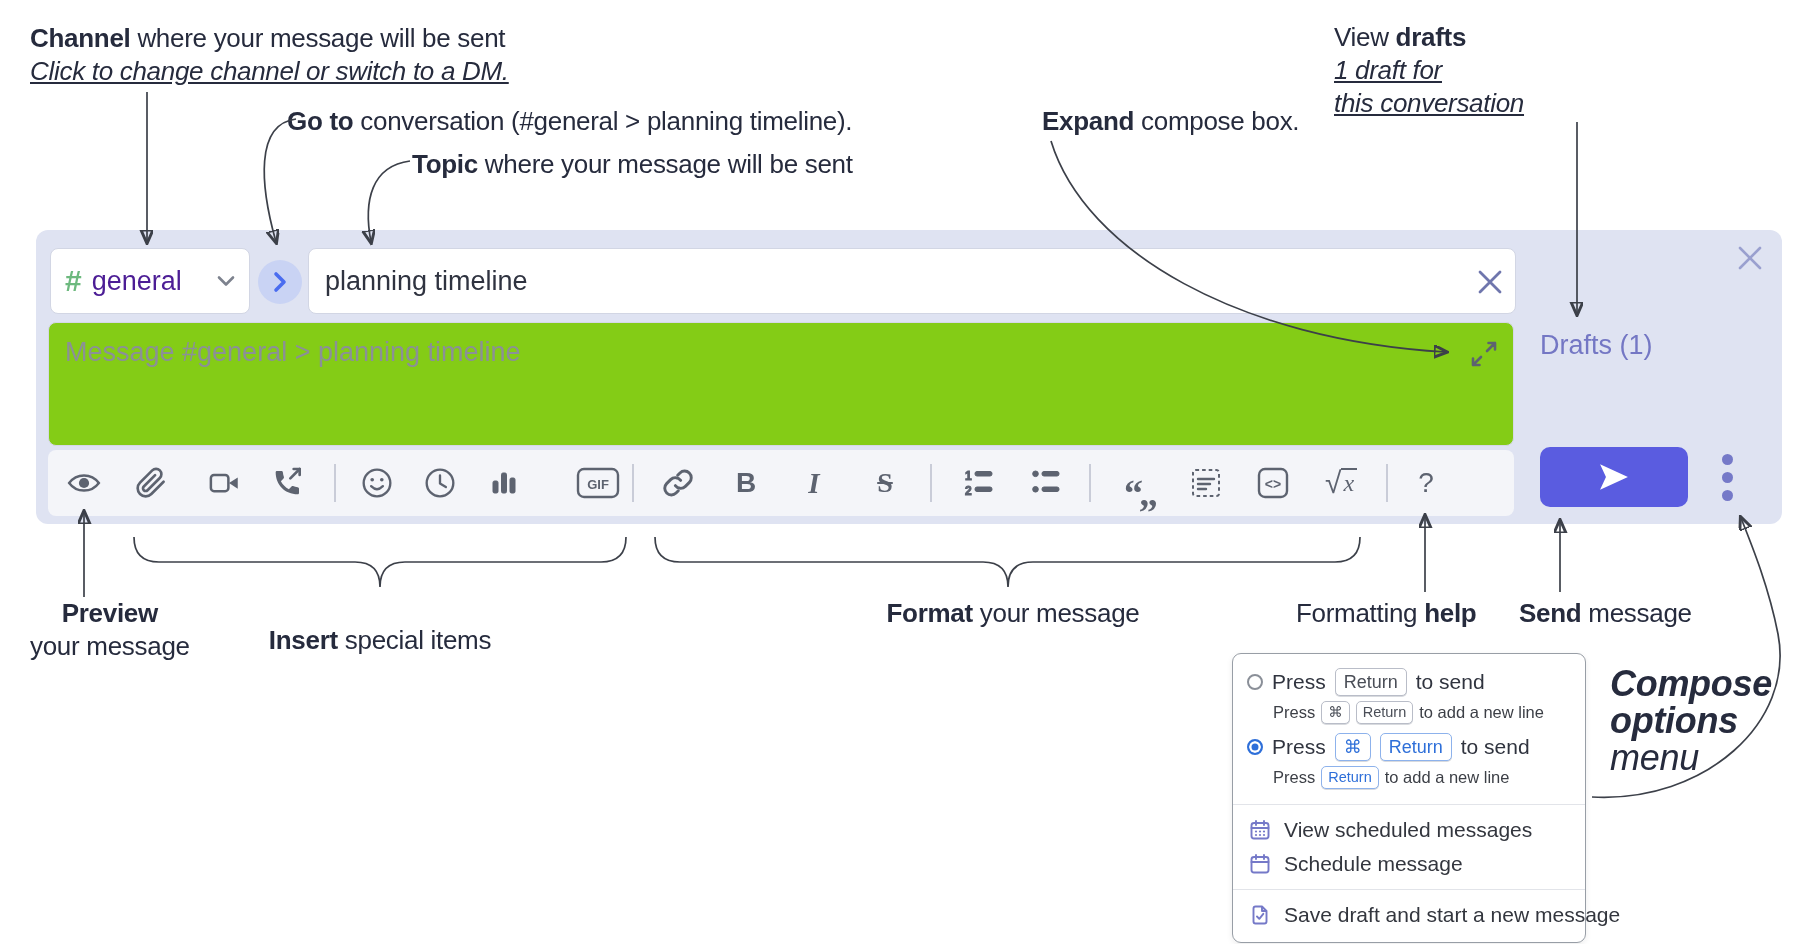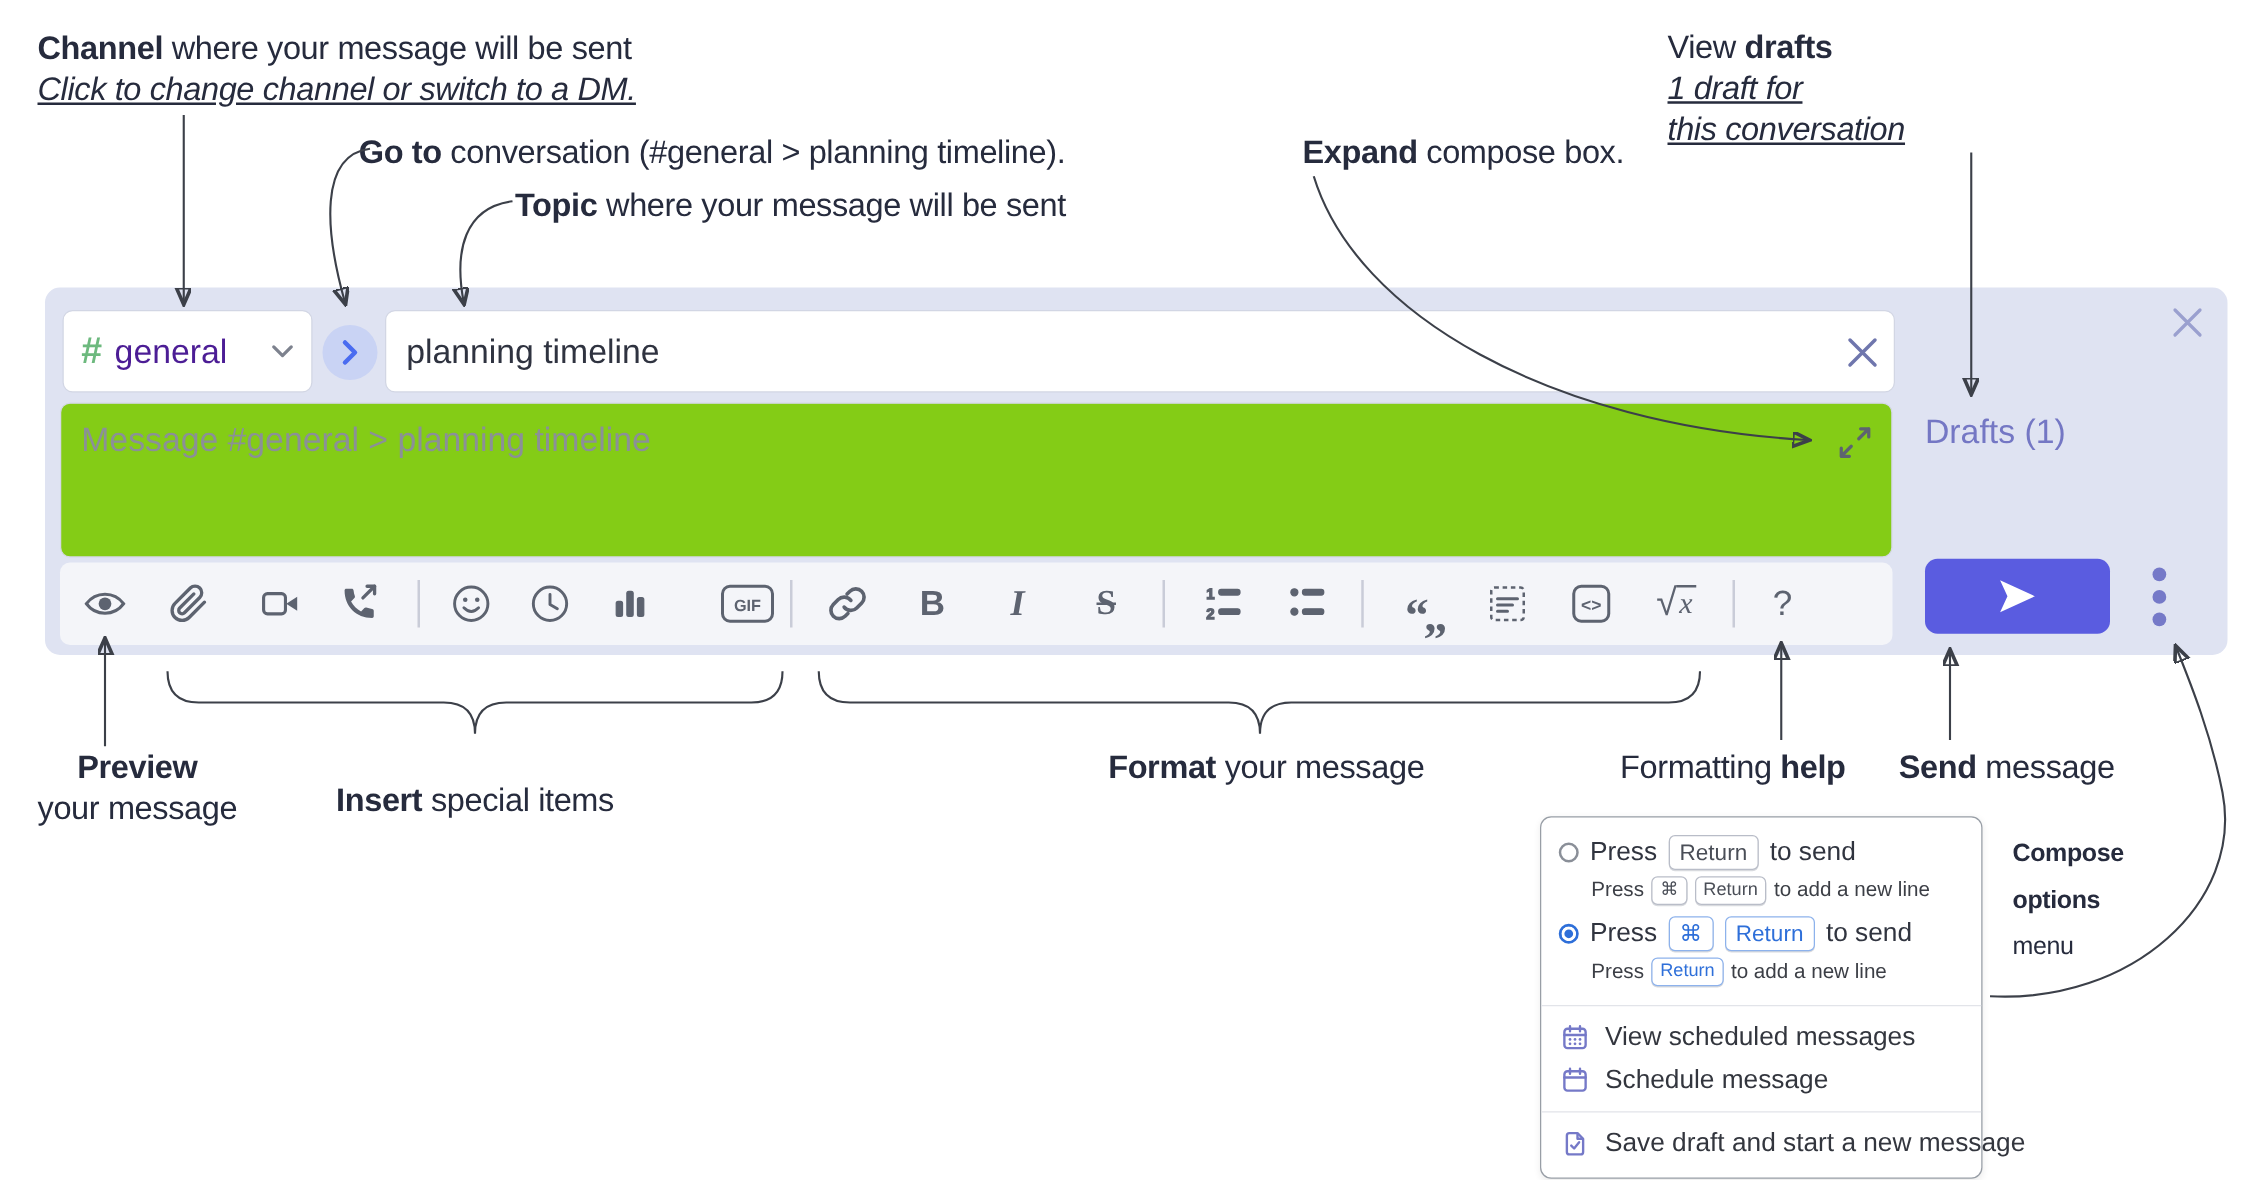--- a/index.html
+++ b/index.html
@@ -3,21 +3,21 @@
 <meta charset="utf-8">
 <style>
   html,body{margin:0;padding:0;background:#fff;}
   .canvas{position:relative;width:1814px;height:944px;background:#fff;overflow:hidden;
     font-family:"Liberation Sans",sans-serif;color:#262b3d;}
   
   .note{position:absolute;font-size:26px;line-height:33px;color:#262b3d;letter-spacing:-0.3px;white-space:nowrap;}
   .note b{font-weight:700;}
   .it{font-style:italic;text-decoration:underline;}
   .center{transform:translateX(-50%);}
-  .opts-note{font-size:20px;line-height:37px;}
+  .opts-note{font-size:36px;line-height:37px;font-style:italic;}
   
   svg.overlay{position:absolute;left:0;top:0;z-index:5;pointer-events:none;}
   .overlay path{stroke:#3c4049;stroke-width:1.7;fill:none;}
   
   .compose{position:absolute;left:36px;top:230px;width:1746px;height:294px;background:#dfe3f2;border-radius:12px;}
   .pill{position:absolute;left:14px;top:18px;width:200px;height:66px;background:#fff;border:1px solid #d2d6e4;
     border-radius:8px;box-sizing:border-box;display:flex;align-items:center;gap:10px;padding:0 14px;cursor:pointer;}
   .hash{color:#6db97e;font-size:30px;font-weight:700;line-height:1;}
   .chname{font-size:27px;color:#4c1d95;flex:1;}
   .goto{position:absolute;left:222px;top:30px;width:44px;height:44px;border-radius:50%;background:#c9d3f4;

